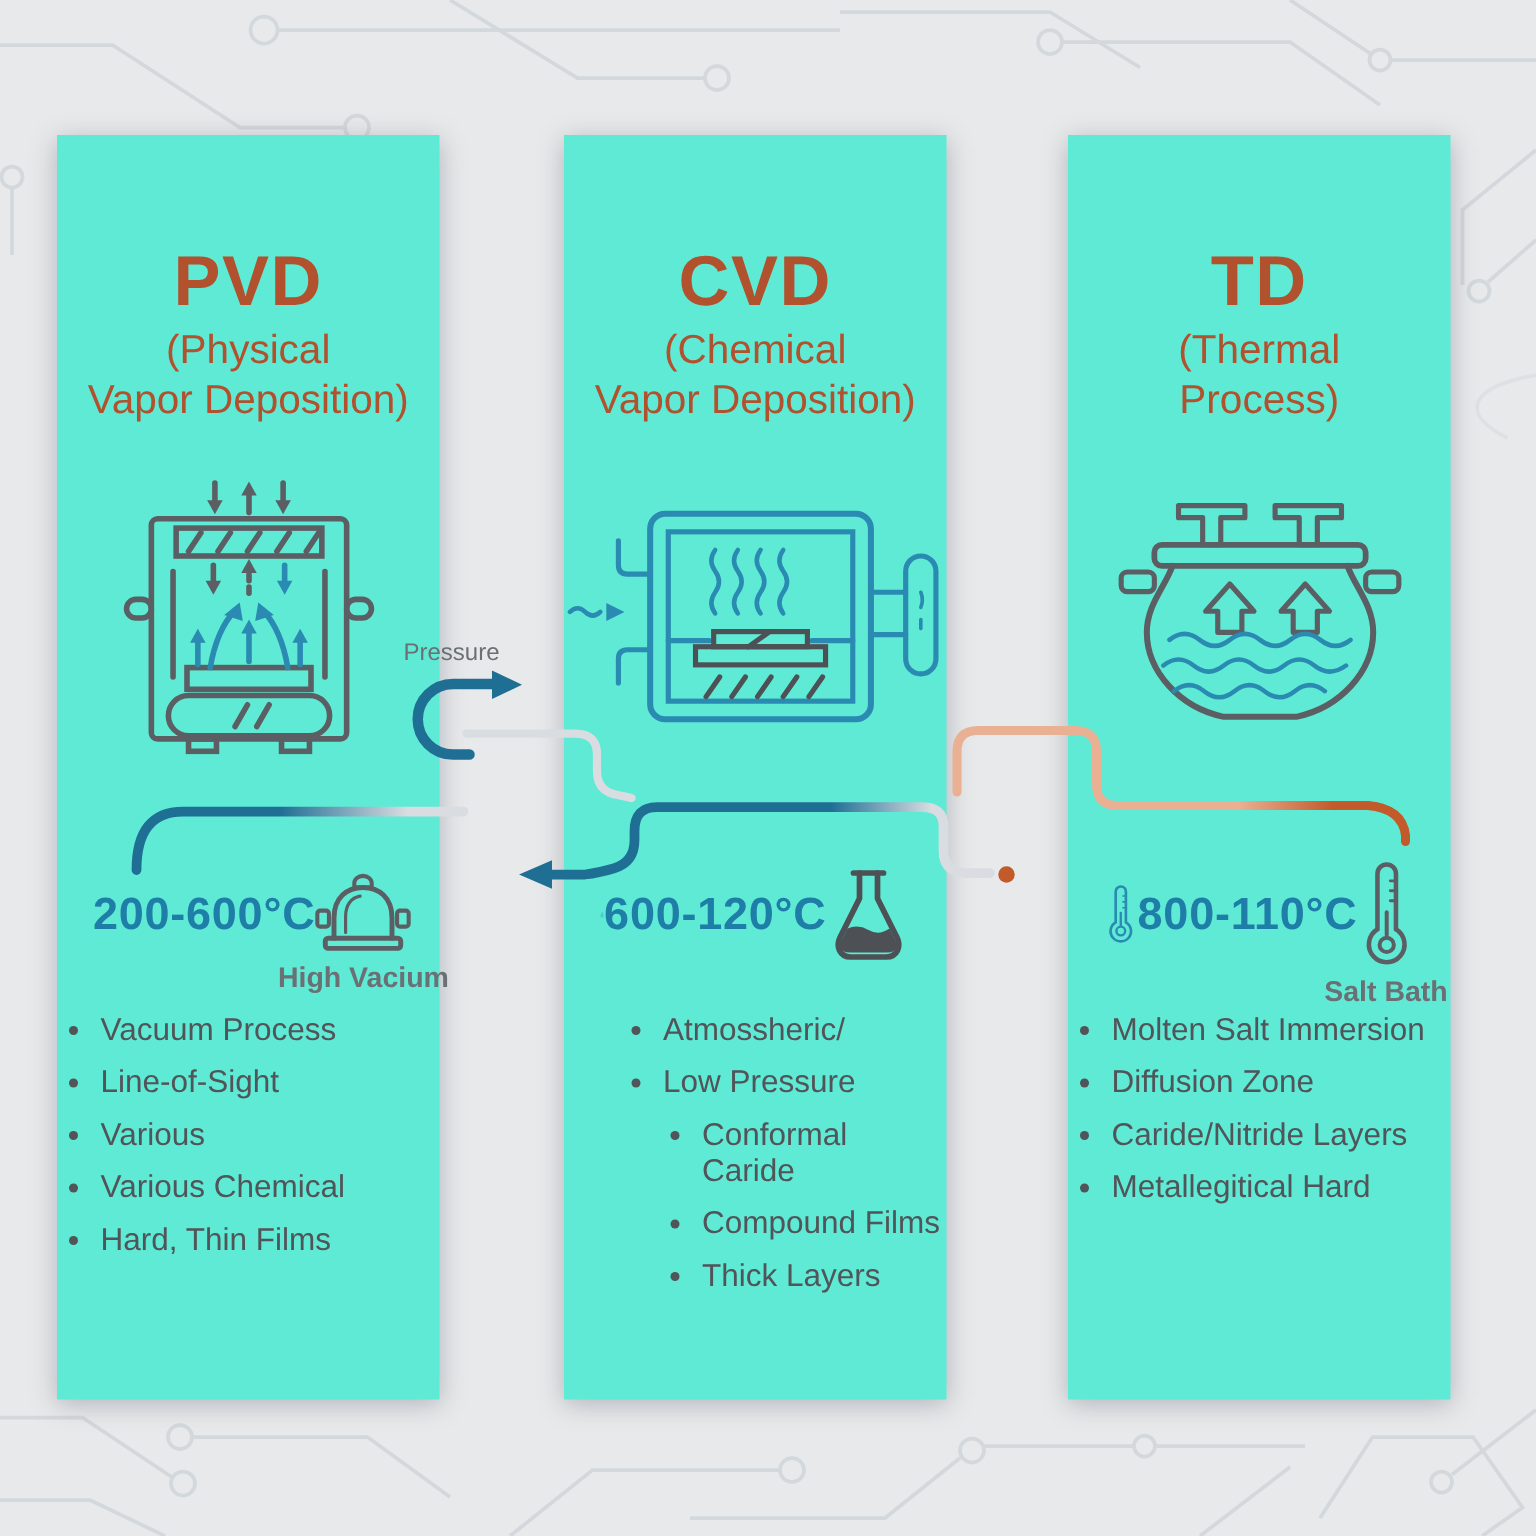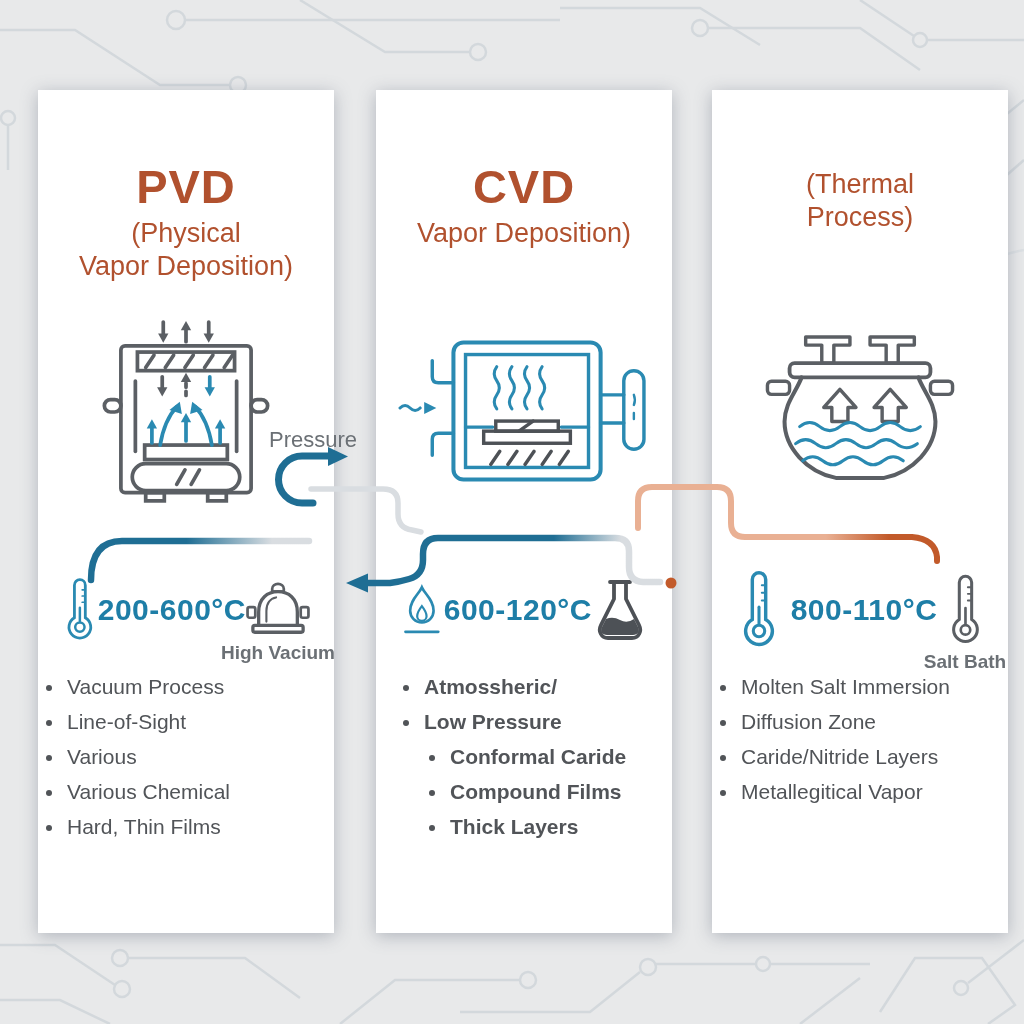--- a/index.html
+++ b/index.html
@@ -1,38 +1,38 @@
 <!DOCTYPE html>
 <html><head>
 <meta charset="utf-8">
 <style>
   html,body{margin:0;padding:0;background:#dfe1e3;}
   .stage{position:relative;width:1024px;height:1024px;background:#e8e9ea;overflow:hidden;
          font-family:"Liberation Sans",sans-serif;}
   svg.bg{position:absolute;left:0;top:0;z-index:0;}
-  .card{position:absolute;top:90px;width:296px;height:843px;background:#ffffff;z-index:1;
+  .card{position:absolute;top:90px;width:255px;height:843px;background:#5eead4;z-index:1;
         box-shadow:0 3px 16px rgba(108,118,132,0.45);}
   .card-pvd{left:38px;}.card-cvd{left:376px;}.card-td{left:712px;}
   .head{position:absolute;top:72px;left:0;right:0;text-align:center;color:#b1512e;}
   .title{font-size:47px;font-weight:700;letter-spacing:1px;line-height:1.05;}
   .subtitle{font-size:27px;font-weight:400;line-height:1.22;margin-top:6px;}
   .diagram{position:absolute;top:212px;left:0;right:0;height:220px;
            display:flex;align-items:center;justify-content:center;}
   .temp-row{position:absolute;top:468px;left:0;right:0;height:104px;
             display:flex;align-items:center;justify-content:space-between;padding:0 24px;}
   .temp-text{font-size:30px;font-weight:700;color:#1e7ea7;letter-spacing:0.5px;white-space:nowrap;}
   .side{position:relative;display:flex;align-items:center;font-weight:bold;}
   .side-label{position:absolute;top:100%;left:50%;transform:translateX(-50%);margin-top:3px;
               font-size:19px;color:#6b7075;white-space:nowrap;}
   .bullets{position:absolute;top:585px;left:0;right:0;margin:0;padding-left:27px;list-style:disc;}
-  .card-cvd .bullets{padding-left:46px;font-weight:bold;}
+  .card-cvd .bullets{padding-left:64px;}
   .bullets li{font-size:21px;color:#515458;margin-bottom:11px;padding-left:2px;}
   .bullets li.indent{margin-left:26px;}
   svg.connectors{position:absolute;left:0;top:0;z-index:2;pointer-events:none;}
-  .pressure-label{position:absolute;left:269px;top:427px;z-index:3;font-size:22px;color:#6b7075;}
+  .pressure-label{position:absolute;left:269px;top:427px;z-index:3;font-size:16px;color:#6b7075;}
 </style>
 </head>
 <body>
 
 <div class="stage">
 
   <svg class="bg" width="1024" height="1024" viewBox="0 0 1024 1024">
     <g fill="none" stroke="#d3d8dc" stroke-width="2.5">
       <path d="M 0,30 L 75,30 L 160,85 L 230,85"></path>
         <circle cx="238" cy="85" r="8"></circle>
@@ -160,20 +160,21 @@
       <li>Various</li>
       <li>Various Chemical</li>
       <li>Hard, Thin Films</li>
     </ul>
   </div>
 
   <div class="card card-cvd">
     <div class="head">
       <div class="title">CVD</div>
       <div class="subtitle">
+        <div>(Chemical</div>
         <div>Vapor Deposition)</div>
       </div>
     </div>
     <div class="diagram">
       <svg width="252" height="152" viewBox="0 0 250 150">
         <g fill="none" stroke="#2a8ab2" stroke-linecap="round">
           <rect x="55" y="6" width="146" height="136" rx="10" stroke-width="4"></rect>
           <rect x="67" y="18" width="122" height="112" stroke-width="3.4"></rect>
           <path d="M98,30 q-5,7 0,14 q5,7 0,14 q-5,7 0,14" stroke-width="3"></path>
           <path d="M113,30 q-5,7 0,14 q5,7 0,14 q-5,7 0,14" stroke-width="3"></path>
@@ -223,20 +224,21 @@
       <li>Atmossheric/</li>
       <li>Low Pressure</li>
       <li class="indent">Conformal Caride</li>
       <li class="indent">Compound Films</li>
       <li class="indent">Thick Layers</li>
     </ul>
   </div>
 
   <div class="card card-td">
     <div class="head">
+      <div class="title">TD</div>
       <div class="subtitle">
         <div>(Thermal</div>
         <div>Process)</div>
       </div>
     </div>
     <div class="diagram">
       <svg width="222" height="166" viewBox="0 0 220 165">
         <g fill="none" stroke="#5b5f64" stroke-linecap="round" stroke-linejoin="round">
           <path d="M56,8 H100 V16 H84 V34 H72 V16 H56 Z" stroke-width="3.4"></path>
           <path d="M120,8 H164 V16 H148 V34 H136 V16 H120 Z" stroke-width="3.4"></path>
@@ -273,21 +275,21 @@
             <path d="M23,16 h3 M23,23 h3 M23,30 h3" stroke-width="2"></path>
           </g>
         </svg>
         <span class="side-label">Salt Bath</span>
       </div>
     </div>
     <ul class="bullets">
       <li>Molten Salt Immersion</li>
       <li>Diffusion Zone</li>
       <li>Caride/Nitride Layers</li>
-      <li>Metallegitical Vapor</li>
+      <li>Metallegitical Hard</li>
     </ul>
   </div>
 
   <svg class="connectors" width="1024" height="1024" viewBox="0 0 1024 1024">
     <defs>
       <linearGradient id="g1" gradientUnits="userSpaceOnUse" x1="120" y1="0" x2="310" y2="0">
         <stop offset="0.35" stop-color="#1f6e94"></stop>
           <stop offset="0.8" stop-color="#d9dde1"></stop>
       </linearGradient>
       <linearGradient id="g2" gradientUnits="userSpaceOnUse" x1="430" y1="0" x2="655" y2="0">

